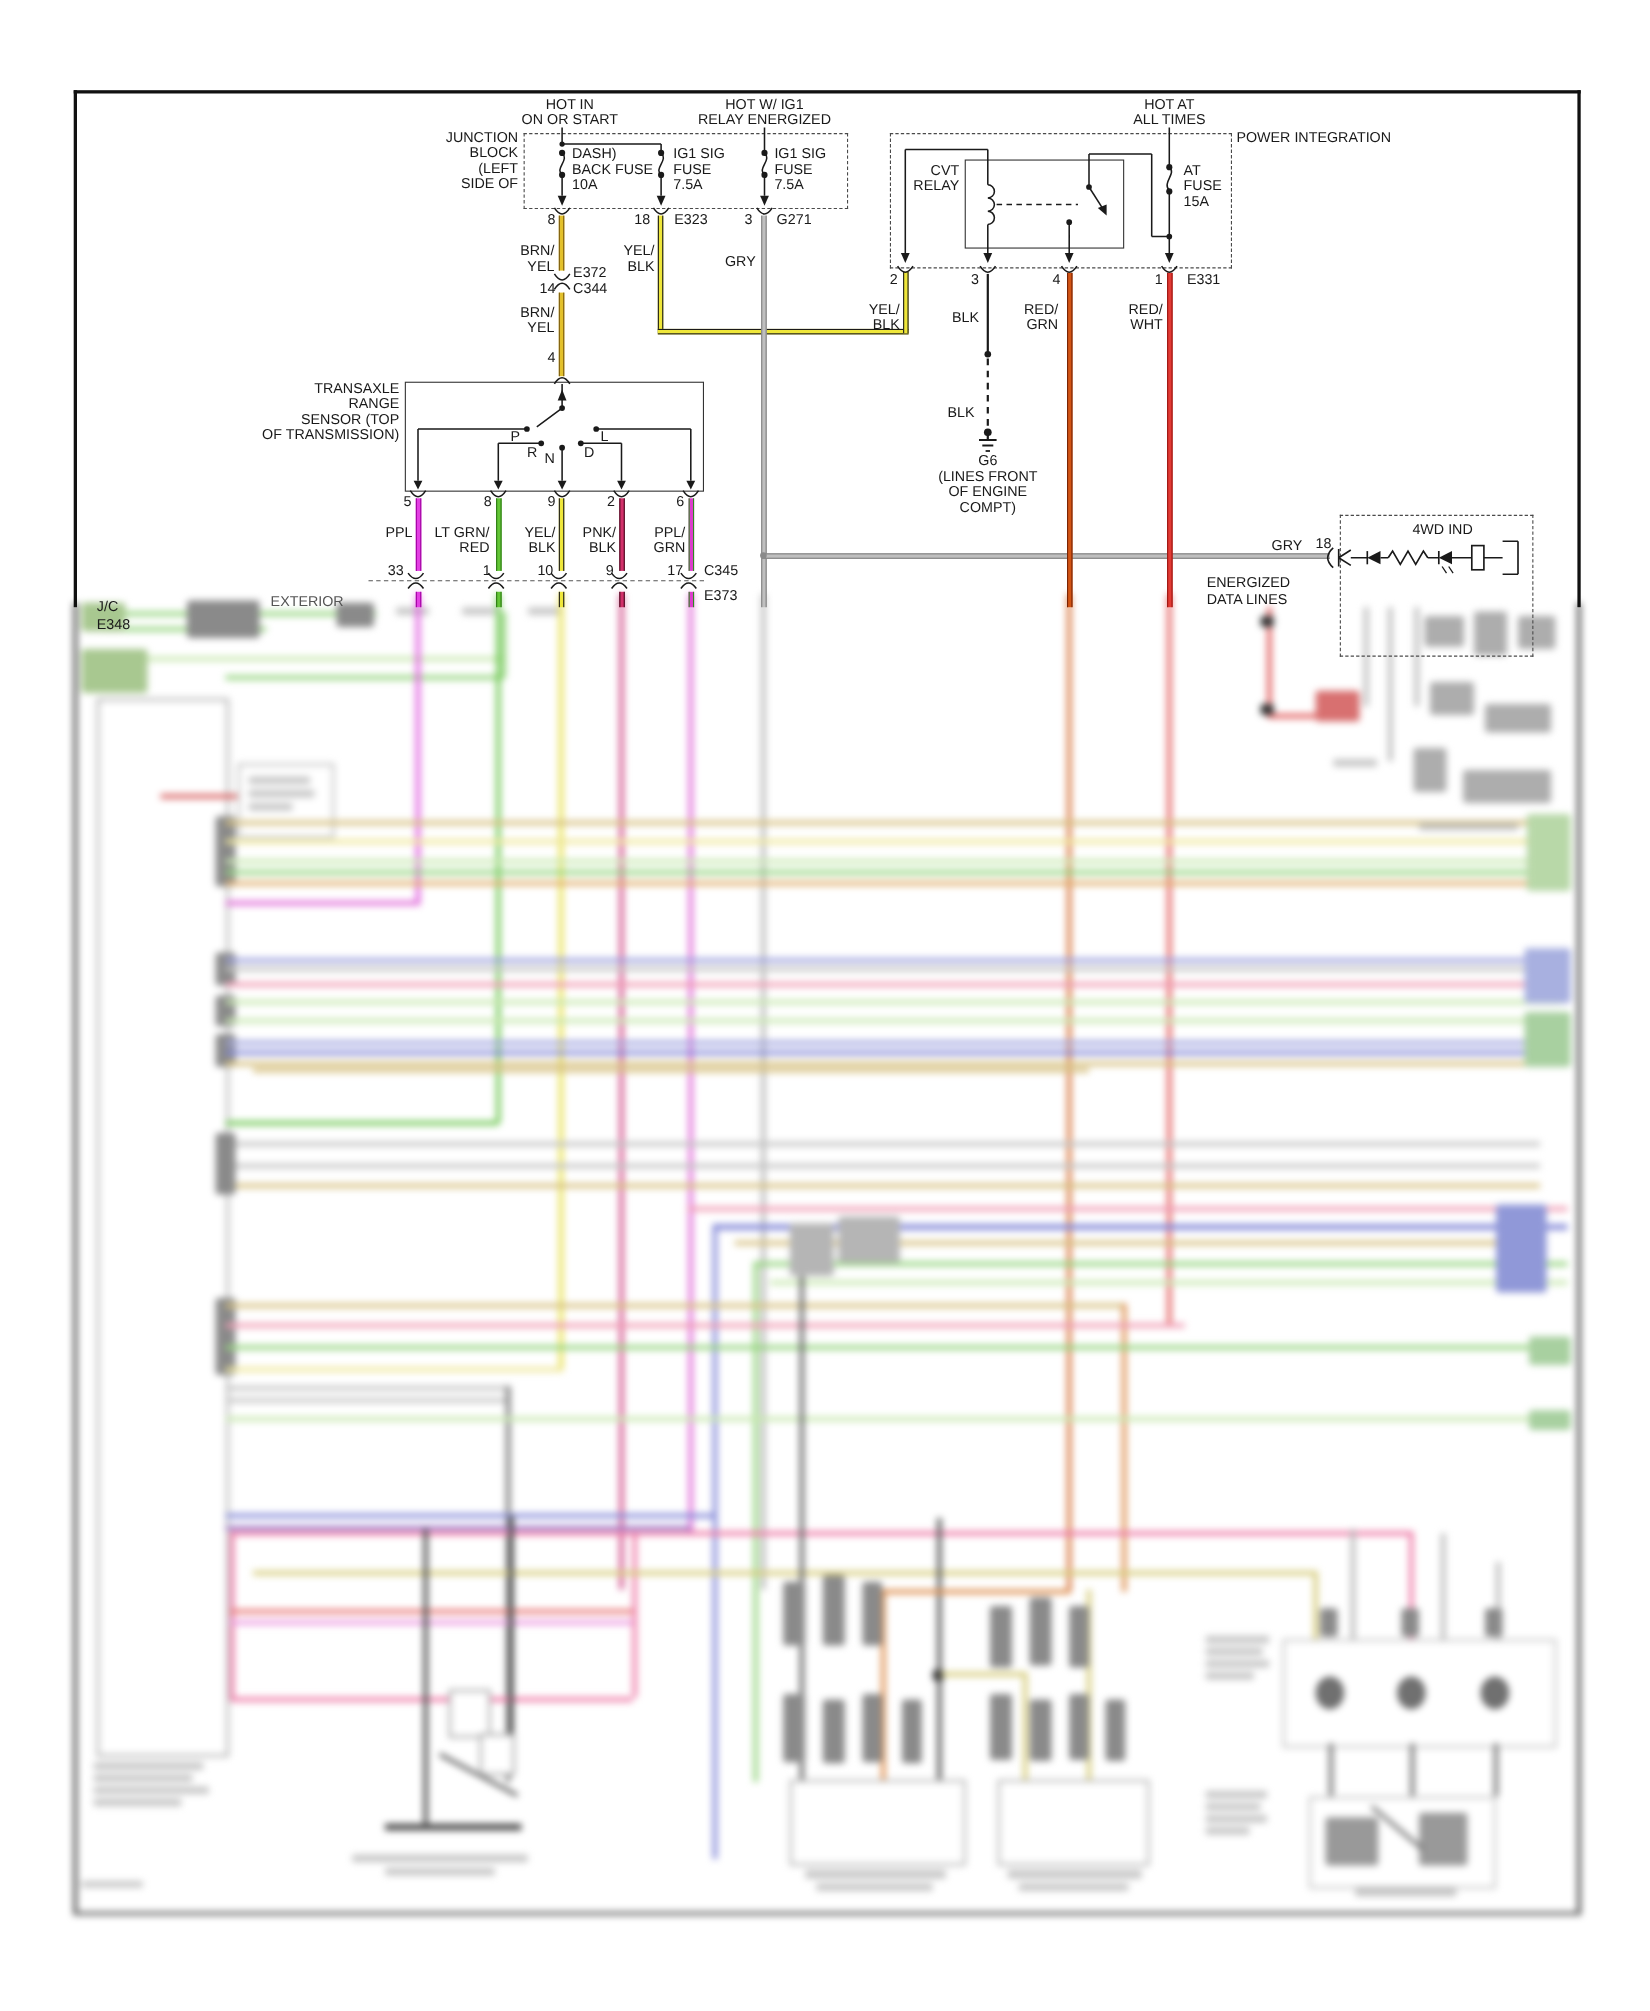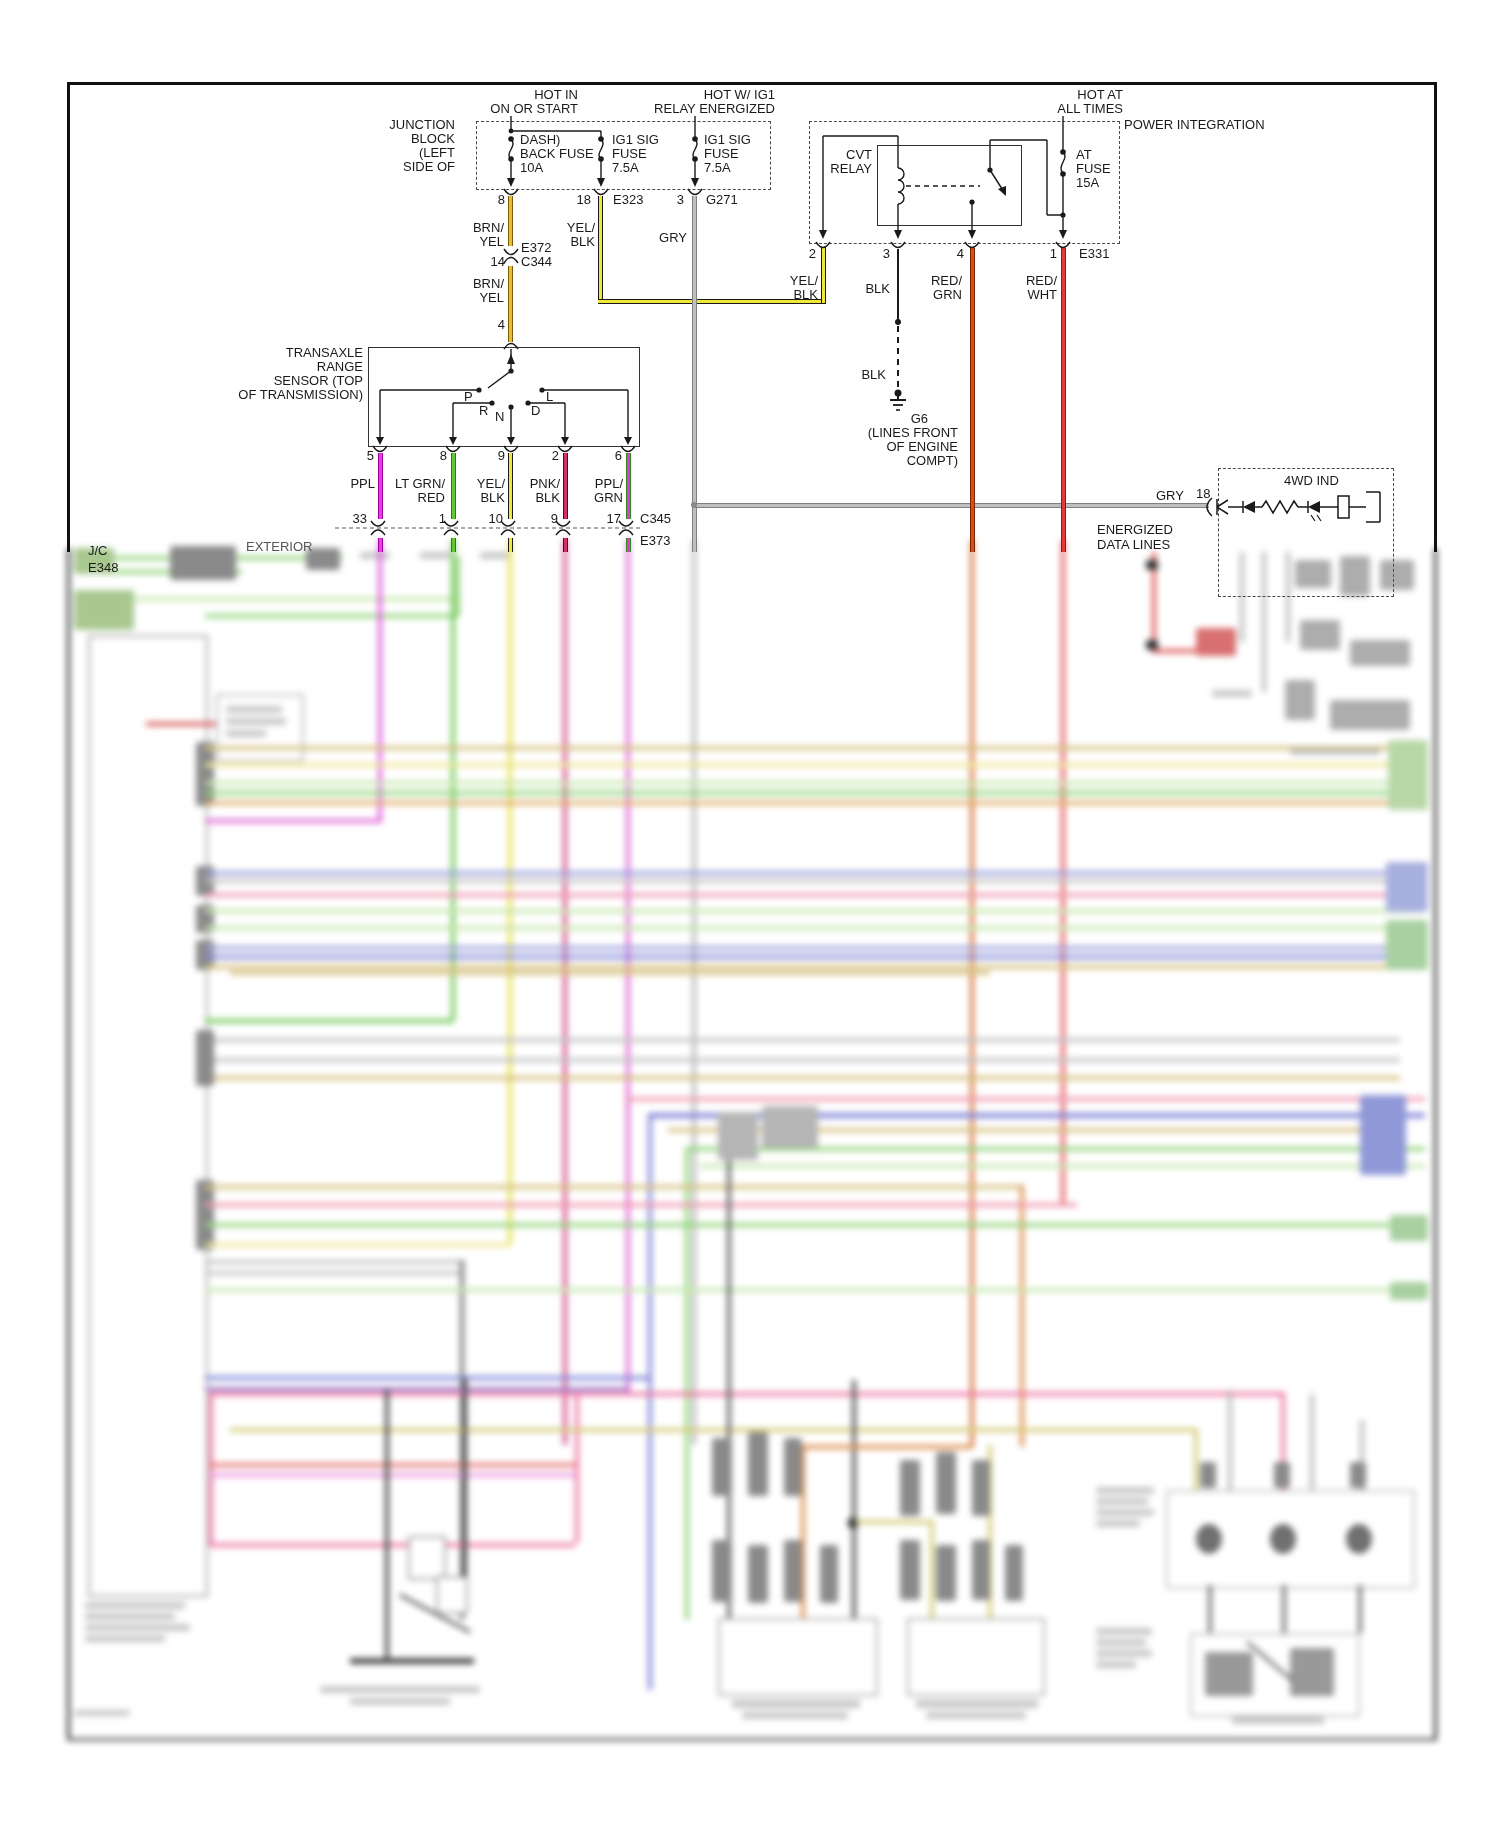--- a/index.html
+++ b/index.html
@@ -1,20 +1,20 @@
 <!DOCTYPE html>
 <html><head>
 <meta charset="utf-8">
 <style>
   html,body{margin:0;padding:0;background:#fff}
   #stage{position:relative;width:1500px;height:1828px;background:#fff;overflow:hidden;
          font-family:"Liberation Sans",sans-serif}
   .lbl{position:absolute;font-size:13px;line-height:14px;color:#1a1a1a;white-space:nowrap}
   .lbl span{display:block}
-  .c{text-align:right}.r{text-align:right}
+  .c{text-align:center}.r{text-align:right}
   .dbox{position:absolute;border:1px dashed #4a4a4a;background:transparent}
   .sbox{position:absolute;border:1.5px solid #333;background:transparent}
   .wv{position:absolute;width:5px;box-sizing:border-box;border-left:1px solid;border-right:1px solid}
   .wh{position:absolute;height:5px;box-sizing:border-box;border-top:1px solid;border-bottom:1px solid}
   .brd{position:absolute;background:#111}
   
   #blurzone{position:absolute;left:0;top:0;width:1500px;height:1828px;filter:blur(3.2px)}
   .bh{position:absolute;height:4px}
   .bv{position:absolute;width:4px}
   .bb{position:absolute;background:#fff;border:2px solid #ABABAB}
@@ -341,21 +341,21 @@
       <span>ON OR START</span>
     </div>
   <div class="lbl c" style="left:615px;top:88px;width:160px">
     <span>HOT W/ IG1</span>
       <span>RELAY ENERGIZED</span>
     </div>
   <div class="lbl c" style="left:1003px;top:88px;width:120px">
     <span>HOT AT</span>
       <span>ALL TIMES</span>
     </div>
-  <div class="lbl r" style="left:354px;top:118px;width:101px">
+  <div class="lbl r" style="left:370px;top:118px;width:101px">
     <span>JUNCTION</span>
       <span>BLOCK</span>
     <span>(LEFT</span>
       <span>SIDE OF</span>
     </div>
   <div class="lbl" style="left:520px;top:133px">
     <span>DASH)</span>
       <span>BACK FUSE</span>
       <span>10A</span>
     </div>

